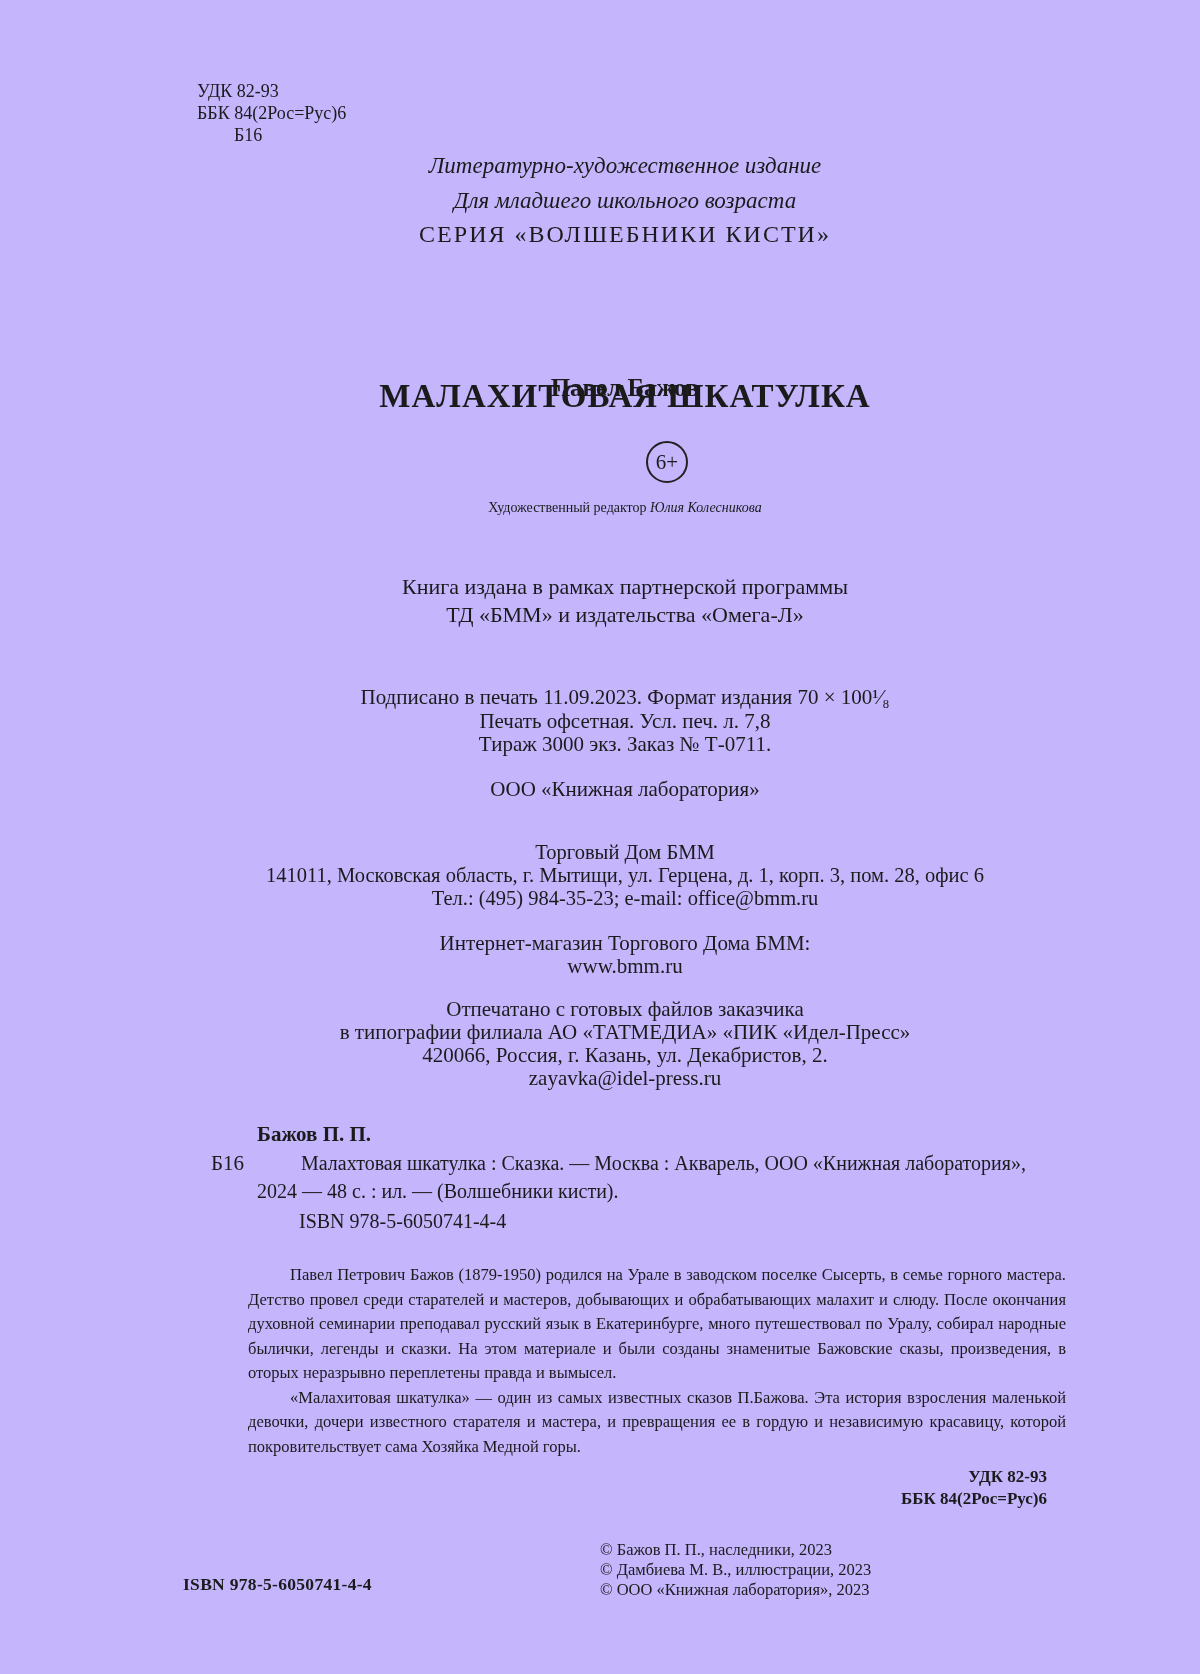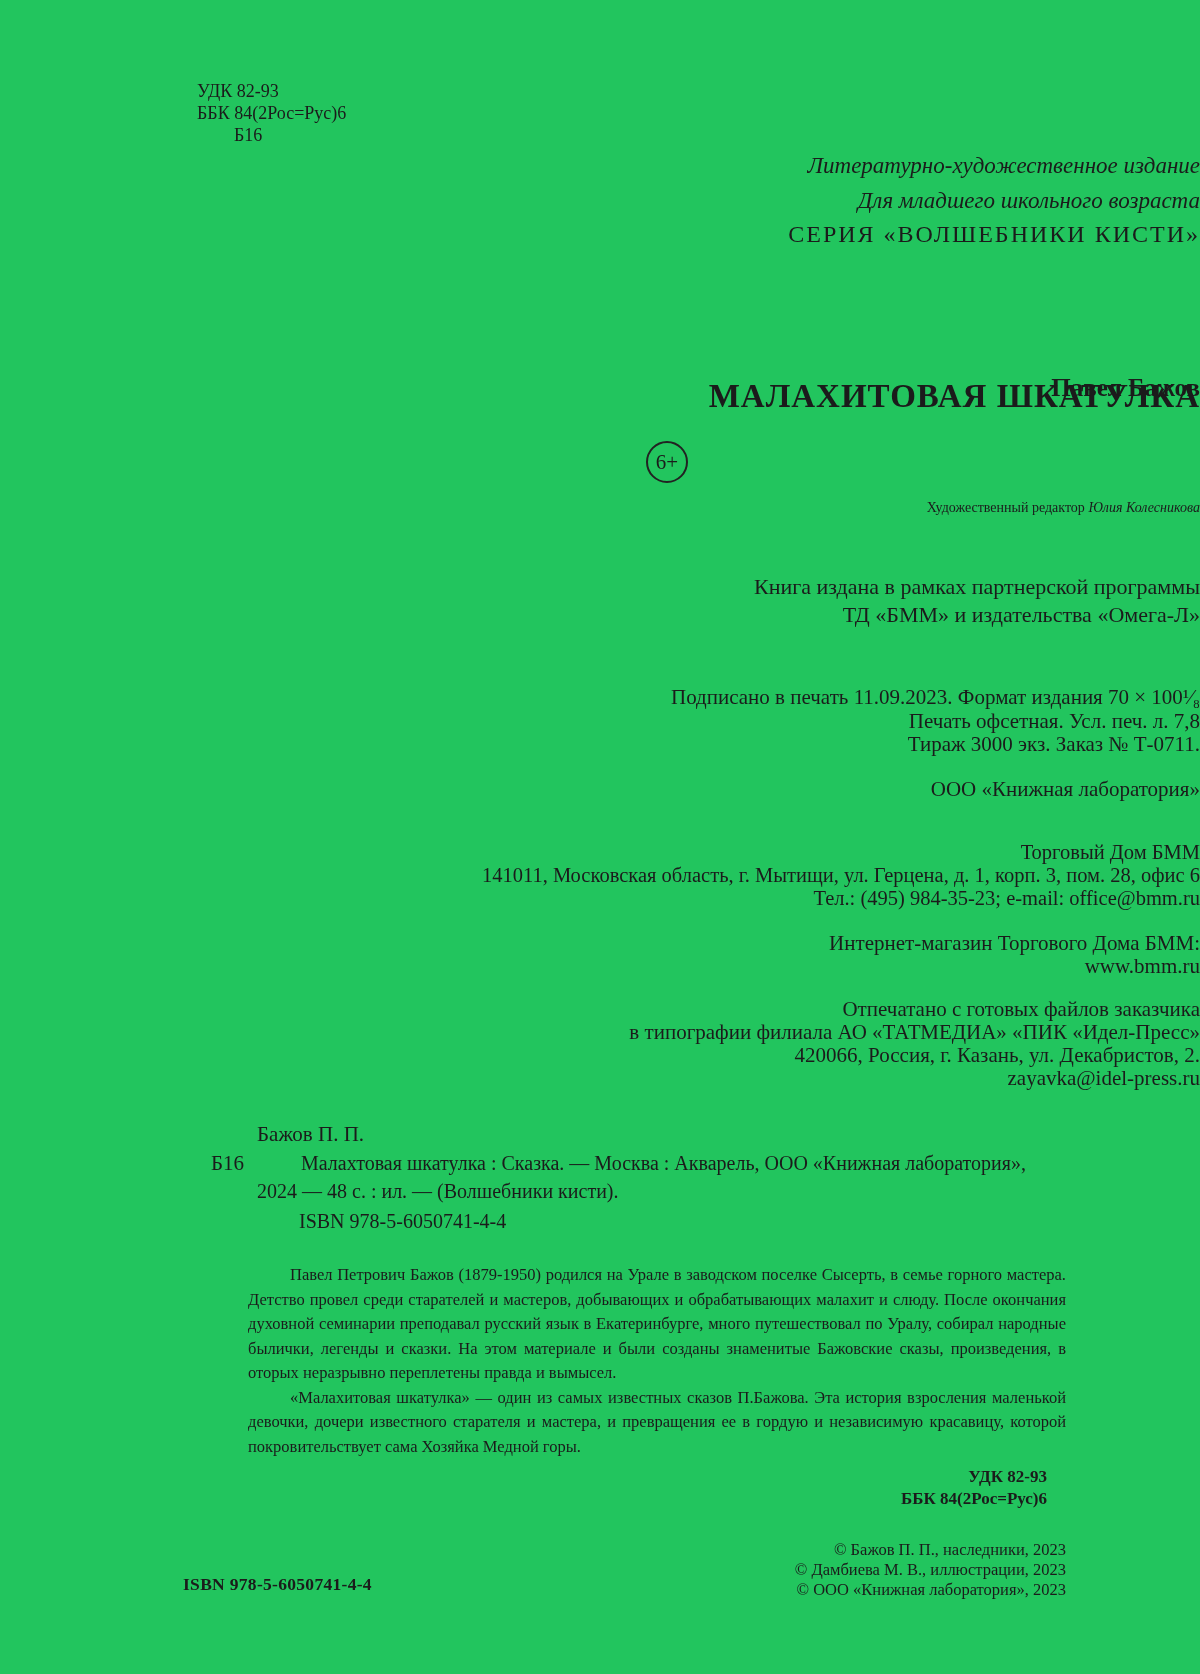--- a/index.html
+++ b/index.html
@@ -1,31 +1,31 @@
 <!DOCTYPE html>
 <html lang="ru"><head>
 <meta charset="utf-8">
 <style>
   html, body { margin: 0; padding: 0; background: #e8e8e8; }
   .page {
     position: relative;
     width: 1200px;
     height: 1674px;
     margin: 0 auto;
-    background: #22c55e;
+    background: #c4b5fd;
     color: #1b1b1b;
     font-family: "Liberation Serif", "DejaVu Serif", serif;
     overflow: hidden;
   }
   .abs { position: absolute; }
   .center-line {
     position: absolute;
     left: 50px;
     width: 1150px;
-    text-align: right;
+    text-align: center;
     white-space: nowrap;
   }
   .corner { left: 197px; top: 80px; font-size: 18px; line-height: 22px; }
   .corner .indent { padding-left: 37px; }
   .italic { font-style: italic; }
   .hdr-edition { top: 153px; font-size: 23px; }
   .hdr-audience { top: 188px; font-size: 23px; }
   .hdr-series { top: 221px; font-size: 24px; letter-spacing: 2px; }
   .book-author { top: 333px; font-size: 25px; font-weight: bold; margin-top: 41px; }
   .book-title { top: 378px; font-size: 33px; font-weight: bold; letter-spacing: 1px; }
@@ -39,42 +39,42 @@
     font-size: 21px;
     box-sizing: border-box;
   }
   .editor-line { top: 500px; font-size: 14px; }
   .partner { top: 573px; font-size: 22px; line-height: 28px; }
   .print-info { top: 686px; font-size: 21px; line-height: 23.5px; }
   .publisher { top: 778px; font-size: 21px; line-height: 22.5px; }
   .trade { top: 841px; font-size: 20.5px; line-height: 23px; }
   .online { top: 932px; font-size: 21px; line-height: 23px; }
   .printery { top: 998px; font-size: 21px; line-height: 23px; }
-  .card-author { left: 257px; top: 1122px; font-size: 21px; font-weight: normal; }
+  .card-author { left: 257px; top: 1122px; font-size: 21px; font-weight: bold; }
   .card-code { left: 211px; top: 1151px; font-size: 21px; }
   .card-body {
     left: 257px; top: 1149px; width: 810px;
     font-size: 20px; line-height: 28px;
     text-indent: 44px;
   }
   .card-isbn { left: 299px; top: 1210px; font-size: 20px; }
   .annotation {
     left: 248px; top: 1263px; width: 818px;
     font-size: 16.5px; line-height: 24.5px;
     text-align: justify;
   }
   .annotation p { margin: 0; text-indent: 42px; }
   .right-class {
     left: 647px; top: 1466px; width: 400px;
     text-align: right;
     font-size: 17px; font-weight: bold; line-height: 22px;
   }
   .copyright {
     left: 600px; top: 1540px; width: 466px;
-    text-align: right;
+    text-align: left;
     font-size: 16.5px; line-height: 20px;
   }
   .isbn-bottom { left: 183px; top: 1574px; font-size: 17.5px; font-weight: bold; letter-spacing: 0.3px; }
 </style>
 </head>
 <body>
 
 <div class="page">
 
   <div class="abs corner">

